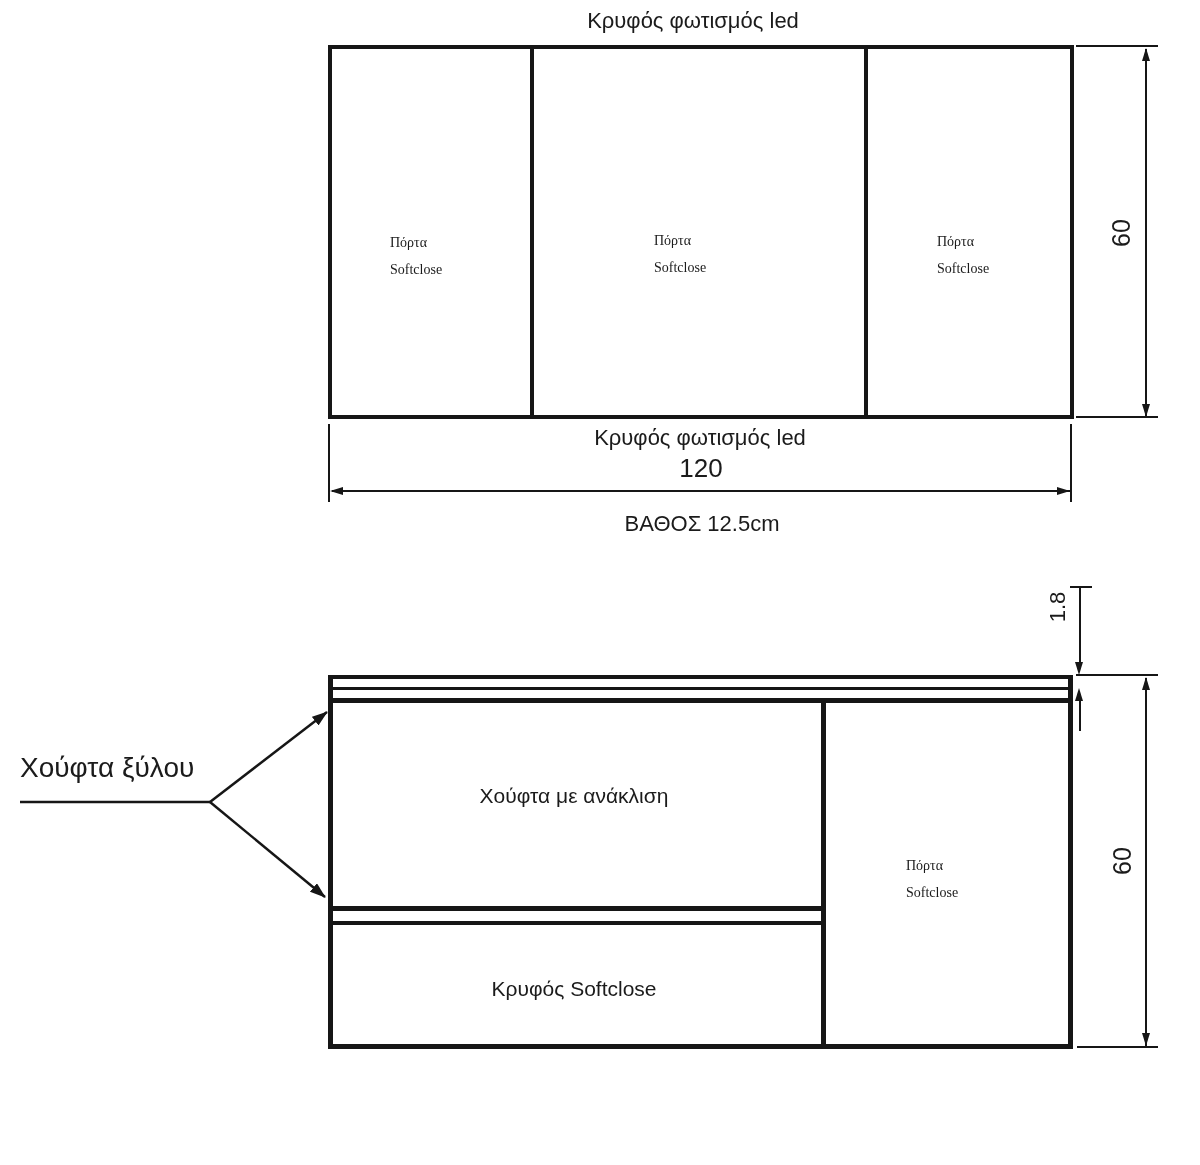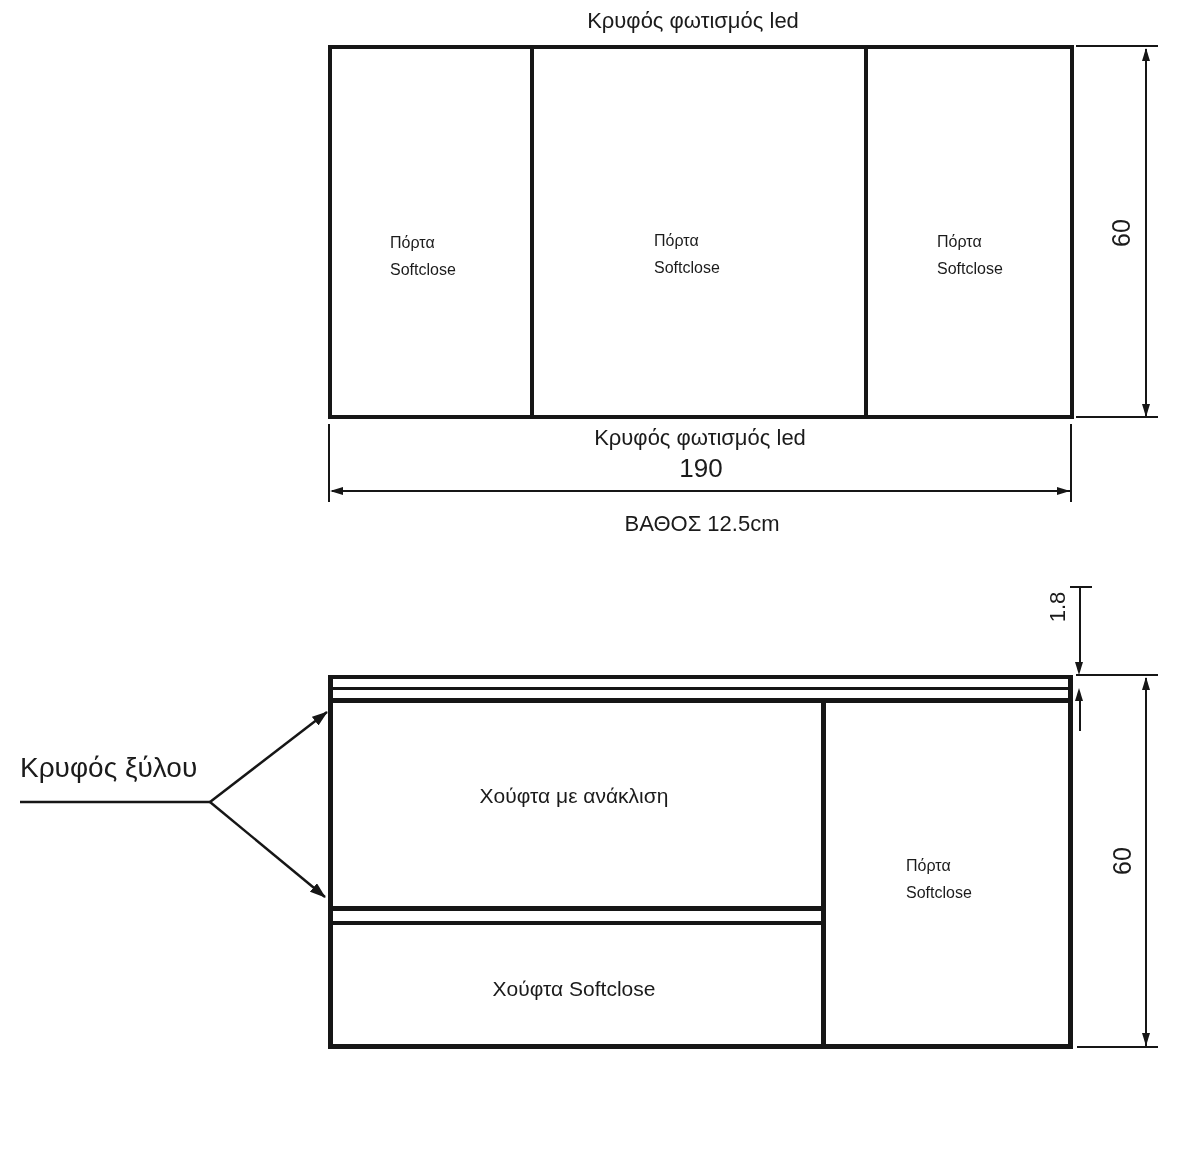--- a/index.html
+++ b/index.html
@@ -11,21 +11,21 @@
   .lbl{position:absolute;white-space:nowrap;}
   .center{text-align:center;}
   .line{position:absolute;background:#161616;}
   .rect{position:absolute;border:4px solid #161616;box-sizing:border-box;background:transparent;}
   .rot{transform:rotate(-90deg);}
   .arr{position:absolute;width:0;height:0;}
   .arr-up{border-left:4px solid transparent;border-right:4px solid transparent;border-bottom:13px solid #161616;}
   .arr-down{border-left:4px solid transparent;border-right:4px solid transparent;border-top:13px solid #161616;}
   .arr-left{border-top:4px solid transparent;border-bottom:4px solid transparent;border-right:13px solid #161616;}
   .arr-right{border-top:4px solid transparent;border-bottom:4px solid transparent;border-left:13px solid #161616;}
-  .doorlbl{position:absolute;font-size:16px;line-height:27px;}
+  .doorlbl{position:absolute;font-size:14px;line-height:27px;font-family:Liberation Serif, serif;}
   .f22{font-size:22px;}
   .f21{font-size:21px;}
   .f26{font-size:26px;}
   .f25{font-size:25px;}
   .f28{font-size:28px;}
   .dim-rot{position:absolute;width:60px;height:30px;line-height:30px;text-align:center;}
 </style>
 </head>
 <body>
 
@@ -51,21 +51,21 @@
   </div>
 
   <div class="line" style="left:1076px;top:45px;width:82px;height:2px;"></div>
   <div class="line" style="left:1076px;top:416px;width:82px;height:2px;"></div>
   <div class="line" style="left:1145px;top:49px;width:2px;height:368px;"></div>
   <div class="arr arr-up" style="left:1142px;top:48px;"></div>
   <div class="arr arr-down" style="left:1142px;top:404px;"></div>
   <div class="dim-rot rot f25" style="left:1091px;top:218px;">60</div>
 
   <div class="lbl center f22" style="left:450px;top:425px;width:500px;">Κρυφός φωτισμός led</div>
-  <div class="lbl center f26" style="left:451px;top:453px;width:500px;">190</div>
+  <div class="lbl center f26" style="left:451px;top:453px;width:500px;">120</div>
   <div class="line" style="left:328px;top:424px;width:2px;height:78px;"></div>
   <div class="line" style="left:1070px;top:424px;width:2px;height:78px;"></div>
   <div class="line" style="left:332px;top:490px;width:738px;height:2px;"></div>
   <div class="arr arr-left" style="left:330px;top:487px;"></div>
   <div class="arr arr-right" style="left:1057px;top:487px;"></div>
   <div class="lbl center f22" style="left:452px;top:511px;width:500px;">ΒΑΘΟΣ 12.5cm</div>
 
   <div class="dim-rot rot f22" style="left:1028px;top:592px;">1.8</div>
   <div class="line" style="left:1070px;top:586px;width:22px;height:2px;"></div>
   <div class="line" style="left:1079px;top:587px;width:2px;height:75px;"></div>
@@ -79,35 +79,35 @@
 
   <div class="line" style="left:328px;top:675px;width:5px;height:374px;"></div>
   <div class="line" style="left:1068px;top:675px;width:5px;height:374px;"></div>
   <div class="line" style="left:328px;top:1044px;width:745px;height:5px;"></div>
   <div class="line" style="left:821px;top:698px;width:5px;height:351px;"></div>
 
   <div class="line" style="left:330px;top:906px;width:493px;height:5px;"></div>
   <div class="line" style="left:330px;top:921px;width:493px;height:4px;"></div>
 
   <div class="lbl center f21" style="left:324px;top:784px;width:500px;">Χούφτα με ανάκλιση</div>
-  <div class="lbl center f21" style="left:324px;top:977px;width:500px;">Χούφτα Softclose</div>
+  <div class="lbl center f21" style="left:324px;top:977px;width:500px;">Κρυφός Softclose</div>
 
   <div class="doorlbl" style="left:906px;top:852px;">
     <div>Πόρτα</div>
     <div>Softclose</div>
   </div>
 
   <div class="line" style="left:1076px;top:674px;width:82px;height:2px;"></div>
   <div class="line" style="left:1077px;top:1046px;width:81px;height:2px;"></div>
   <div class="line" style="left:1145px;top:678px;width:2px;height:368px;"></div>
   <div class="arr arr-up" style="left:1142px;top:677px;"></div>
   <div class="arr arr-down" style="left:1142px;top:1033px;"></div>
   <div class="dim-rot rot f25" style="left:1092px;top:846px;">60</div>
 
-  <div class="lbl f28" style="left:20px;top:752px;">Κρυφός ξύλου</div>
+  <div class="lbl f28" style="left:20px;top:752px;">Χούφτα ξύλου</div>
   <svg style="position:absolute;left:0;top:695px;" width="340" height="215" viewBox="0 0 340 215">
     <defs>
       <marker id="ah" markerUnits="userSpaceOnUse" markerWidth="16" markerHeight="11" refX="15" refY="5.5" orient="auto">
         <path d="M0,0 L16,5.5 L0,11 Z" fill="#161616"></path>
       </marker>
     </defs>
     <line x1="20" y1="107" x2="210" y2="107" stroke="#161616" stroke-width="2.5"></line>
     <line x1="210" y1="107" x2="327" y2="17" stroke="#161616" stroke-width="2.5" marker-end="url(#ah)"></line>
     <line x1="210" y1="107" x2="325" y2="202" stroke="#161616" stroke-width="2.5" marker-end="url(#ah)"></line>
   </svg>

